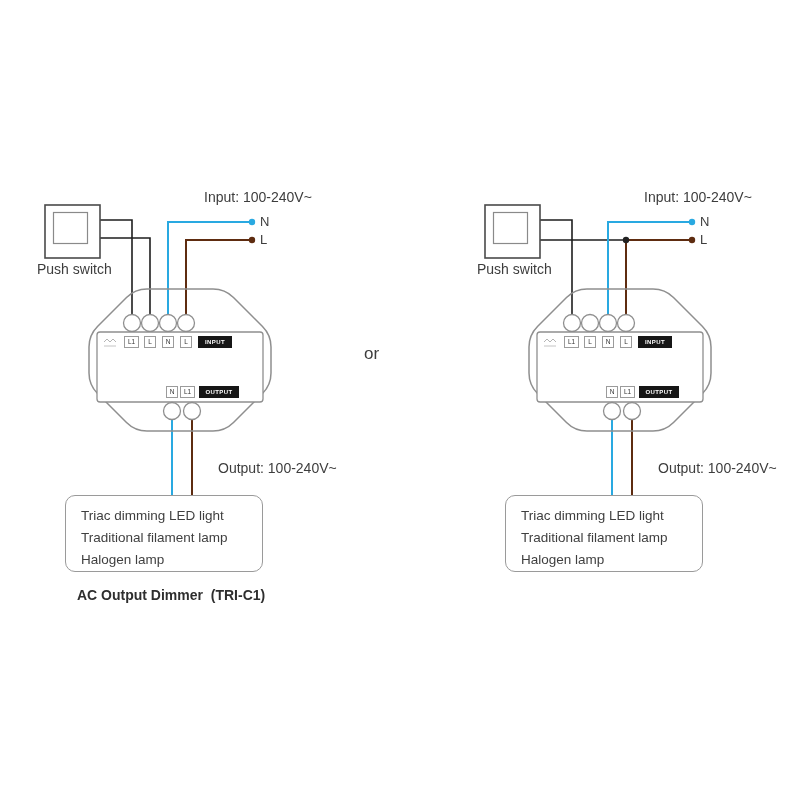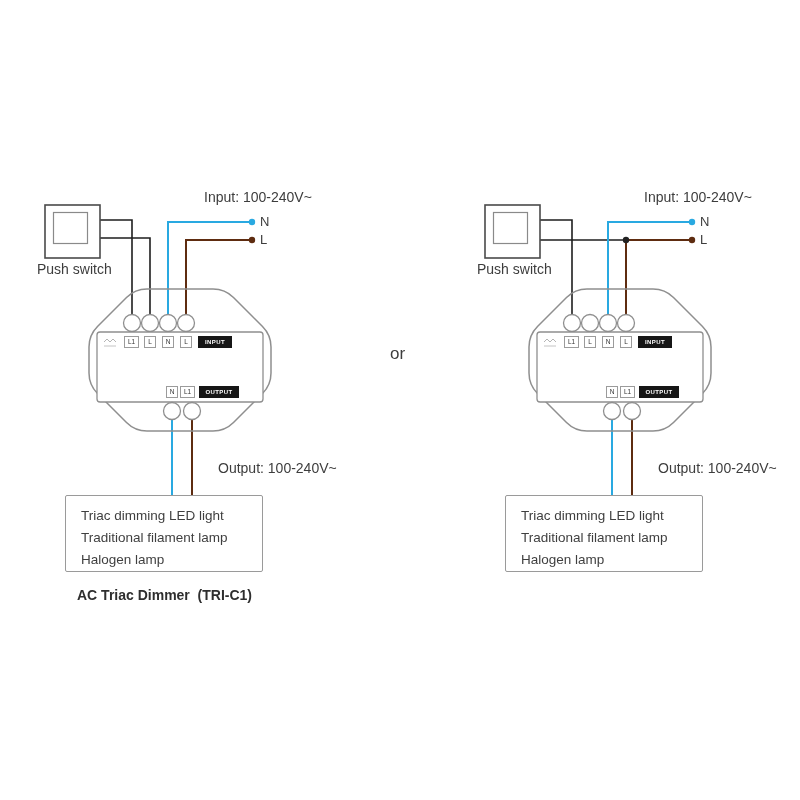--- a/index.html
+++ b/index.html
@@ -2,21 +2,21 @@
 <html><head>
 <meta charset="utf-8">
 <style>
   html,body{margin:0;padding:0;background:#fff;}
   .page{position:relative;width:800px;height:800px;background:#ffffff;overflow:hidden;
         font-family:"Liberation Sans", sans-serif;}
   svg.layer{position:absolute;left:0;top:0;}
   .t{position:absolute;color:#3d3d3d;font-size:14px;white-space:pre;}
   .t.bold{font-weight:bold;color:#2e2e2e;}
   .or{position:absolute;font-size:17px;color:#3d3d3d;}
-  .loadbox{position:absolute;width:198px;height:77px;border:1.2px solid #9a9a9a;border-radius:2px;
+  .loadbox{position:absolute;width:198px;height:77px;border:1.2px solid #9a9a9a;border-radius:10px;
            box-sizing:border-box;padding:9px 0 0 15px;}
   .loadbox .ln{font-size:13.5px;line-height:22px;color:#3f3f3f;white-space:pre;}
   .tb{position:absolute;height:12px;box-sizing:border-box;border:0.8px solid #9b9b9b;background:#fff;
       font-size:6.5px;color:#333;display:flex;align-items:center;justify-content:center;line-height:12px;}
   .tb.dark{background:#161616;border-color:#161616;color:#fff;font-weight:bold;font-size:6px;letter-spacing:.4px;}
 </style>
 </head>
 <body>
 
 <div class="page">
@@ -99,23 +99,23 @@
   <div class="tb" style="left:166px;top:386px;width:12px;">N</div>
   <div class="tb" style="left:180px;top:386px;width:15px;">L1</div>
   <div class="tb dark" style="left:199px;top:386px;width:40px;">OUTPUT</div>
 
   <div class="loadbox" style="left:65px;top:495px;">
     <div class="ln">Triac dimming LED light</div>
     <div class="ln">Traditional filament lamp</div>
     <div class="ln">Halogen lamp</div>
   </div>
 
-  <div class="t bold" style="left:77px;top:587px;">AC Triac Dimmer  (TRI-C1)</div>
+  <div class="t bold" style="left:77px;top:587px;">AC Output Dimmer  (TRI-C1)</div>
 
-  <div class="or" style="left:390px;top:344px;">or</div>
+  <div class="or" style="left:364px;top:344px;">or</div>
 
   <div class="t" style="left:644px;top:189px;">Input: 100-240V~</div>
   <div class="t" style="left:700px;top:214px;font-size:13px;">N</div>
   <div class="t" style="left:700px;top:232px;font-size:13px;">L</div>
   <div class="t" style="left:477px;top:261px;">Push switch</div>
   <div class="t" style="left:658px;top:460px;">Output: 100-240V~</div>
 
   <div class="tb" style="left:564px;top:336px;width:15px;">L1</div>
   <div class="tb" style="left:584px;top:336px;width:12px;">L</div>
   <div class="tb" style="left:602px;top:336px;width:12px;">N</div>

